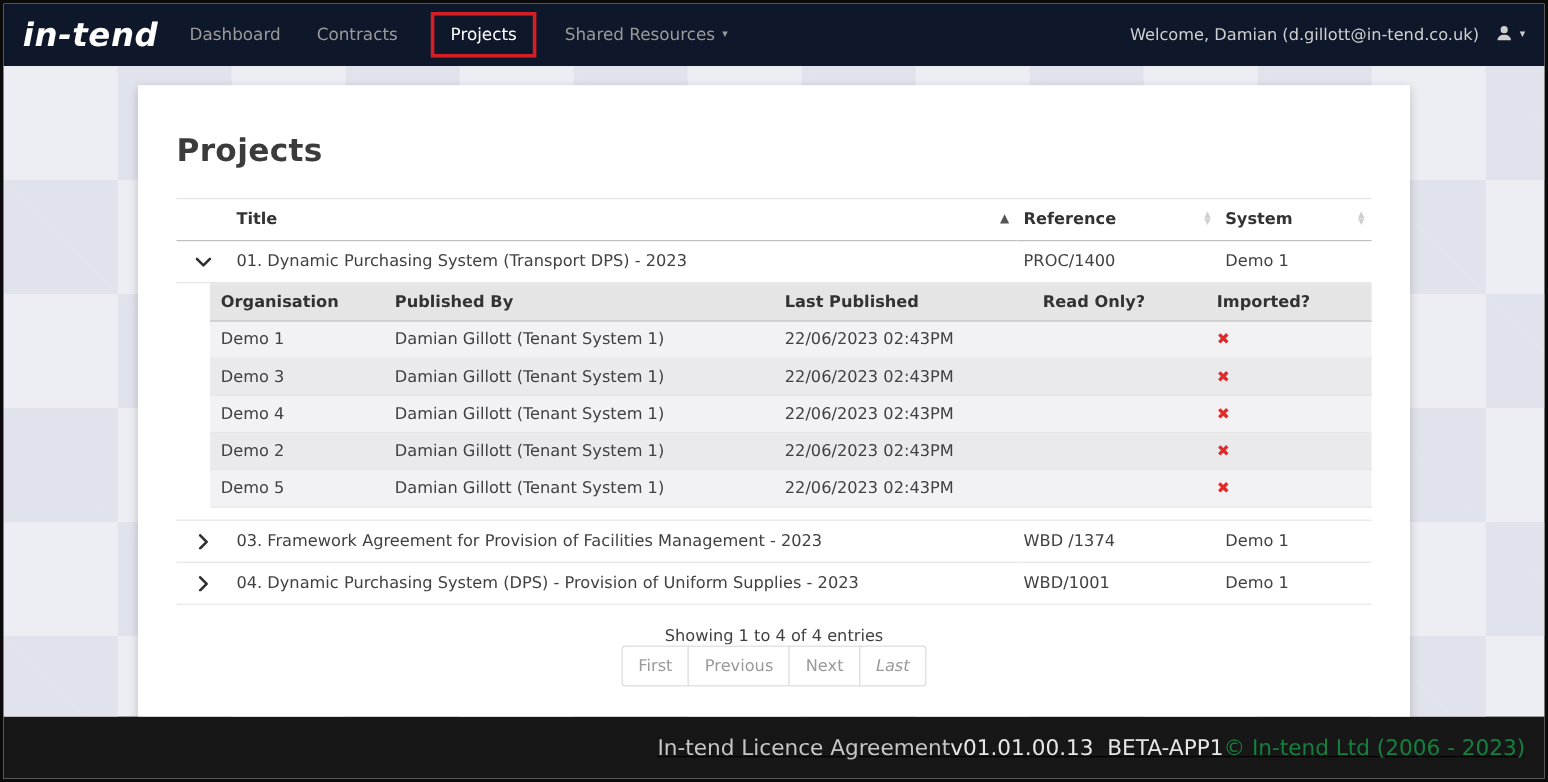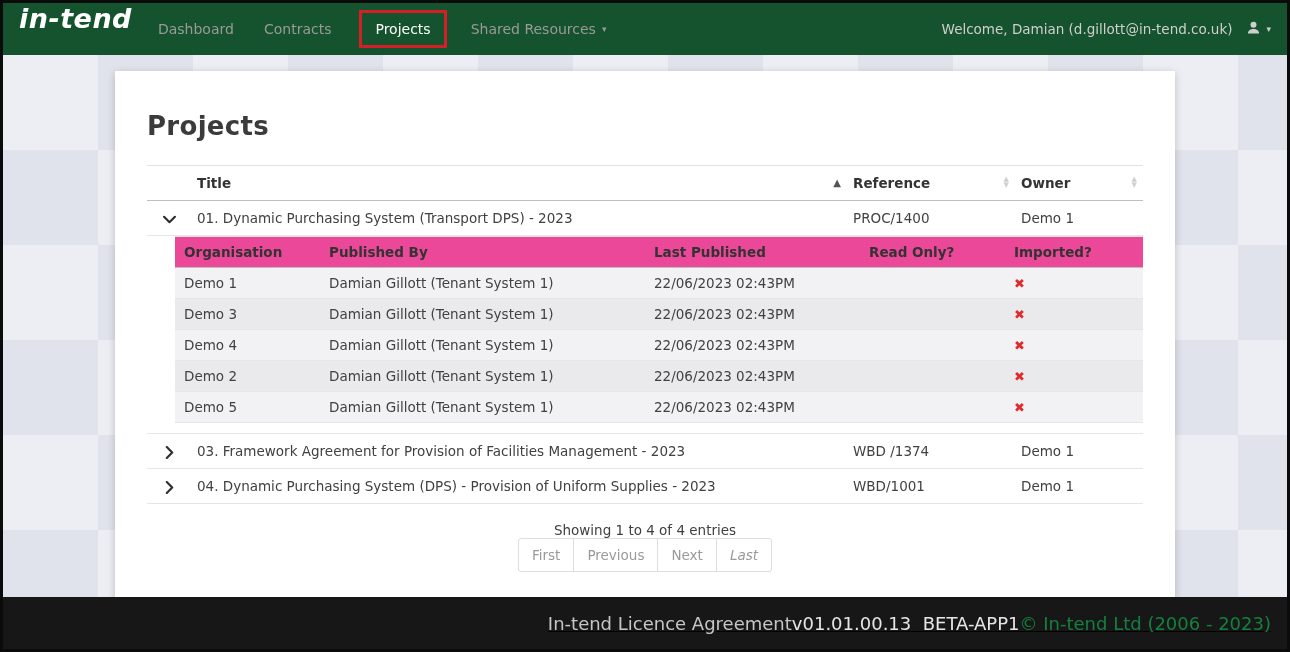--- a/index.html
+++ b/index.html
@@ -10,22 +10,22 @@
     width: 1290px; height: 652px;
     border: 3px solid #0b0b0b;
     display: flex; flex-direction: column;
     overflow: hidden;
     background: #e9eaef;
   }
 
   
   .navbar {
     flex: 0 0 52px;
-    background: #14532d;
-    display: flex; 
+    background: #0f172a;
+    display: flex; align-items: center;
     padding: 0 16px;
   }
   .brand {
     color: #ffffff;
     font-size: 27px;
     font-weight: 700;
     font-style: italic;
     letter-spacing: .5px;
     margin-right: 24px;
     cursor: pointer;
@@ -125,21 +125,21 @@
   
   tr.subrow > td { padding: 0 0 10px; border-bottom: 1px solid #e6e6e6; }
   table.subgrid {
     width: calc(100% - 28px);
     margin-left: 28px;
     border-collapse: collapse;
     font-size: 13.5px;
     color: #414141;
   }
   .subgrid thead th {
-    background: #ec4899;
+    background: #e5e5e5;
     text-align: left;
     font-weight: 700;
     color: #333;
     padding: 7px 9px;
   }
   .subgrid tbody td { padding: 7px 9px; }
   .subgrid tbody tr:nth-child(odd)  { background: #f2f2f4; }
   .subgrid tbody tr:nth-child(even) { background: #eaeaed; }
   .cross { color: #e02b2b; font-weight: 700; font-size: 13px; }
 
@@ -226,21 +226,21 @@
               <span class="sort-asc">▲</span>
             </th>
             <th>
               <span>Reference</span>
               <span class="sort-neutral">
                 <span>▲</span>
                 <span>▼</span>
               </span>
             </th>
             <th>
-              <span>Owner</span>
+              <span>System</span>
               <span class="sort-neutral">
                 <span>▲</span>
                 <span>▼</span>
               </span>
             </th>
           </tr>
         </thead>
         <tbody>
 
           <tr class="row">

